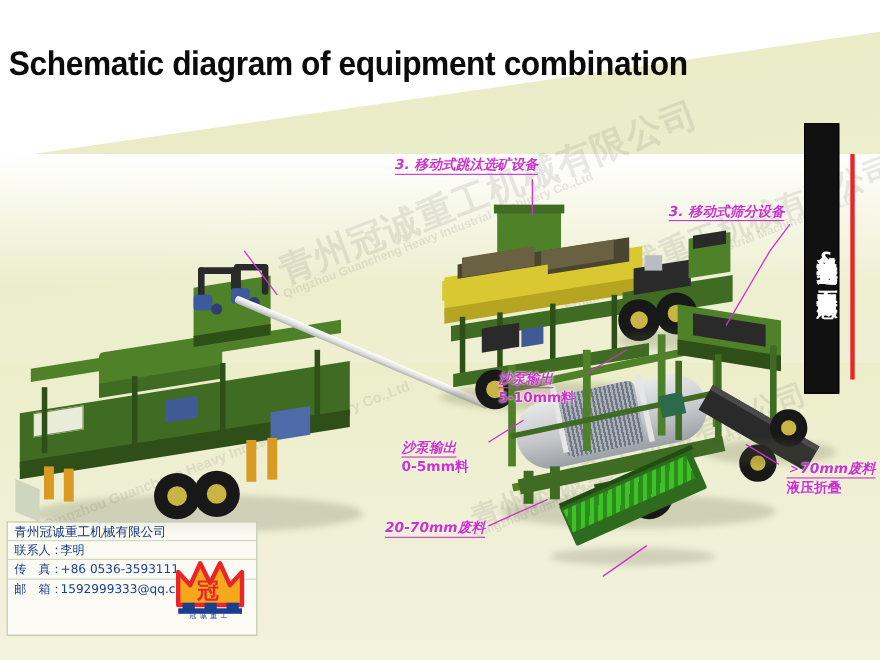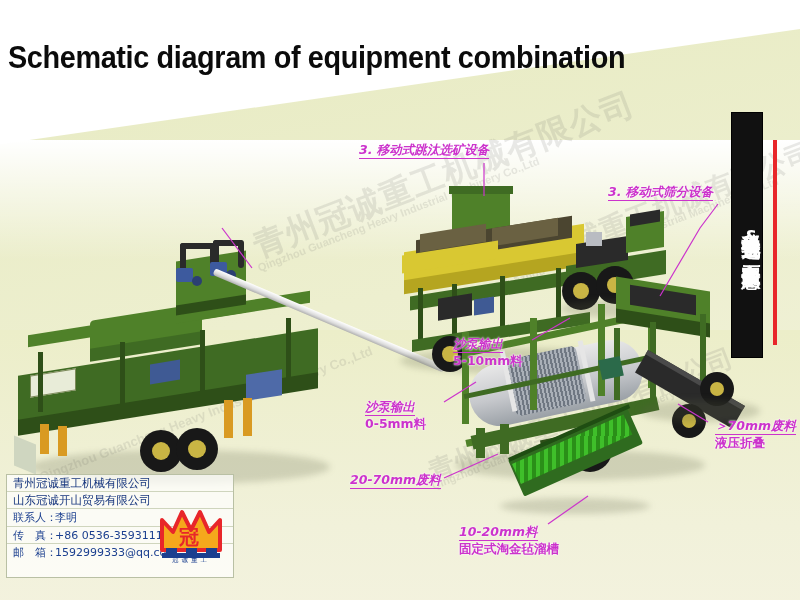--- a/index.html
+++ b/index.html
@@ -378,31 +378,26 @@
 
   <div class="callout" style="left:350px; top:472px;">
     <span class="ul">20-70mm废料</span>
   </div>
 
   <div class="callout" style="left:715px; top:418px;">
     <span class="ul">＞70mm废料</span>
     <span class="l2">液压折叠</span>
   </div>
 
-  <div class="callout" style="left:459px; top:524px;">
-    <span class="ul">10-20mm料</span>
-    <span class="l2">固定式淘金毡溜槽</span>
-  </div>
 
   <div class="vbanner">移动组合式选金&amp;宝石设备示意图</div>
   <div class="vbanner-red"></div>
 
   <div class="contact">
     <div class="row cn">青州冠诚重工机械有限公司</div>
-    <div class="row cn">山东冠诚开山贸易有限公司</div>
     <div class="row">
       <span class="lbl">联系人：</span><span>李明</span>
     </div>
     <div class="row">
       <span class="lbl">传　真：</span><span>+86 0536-3593111</span>
     </div>
     <div class="row">
       <span class="lbl">邮　箱：</span><span>1592999333@qq.com</span>
     </div>
   </div>

